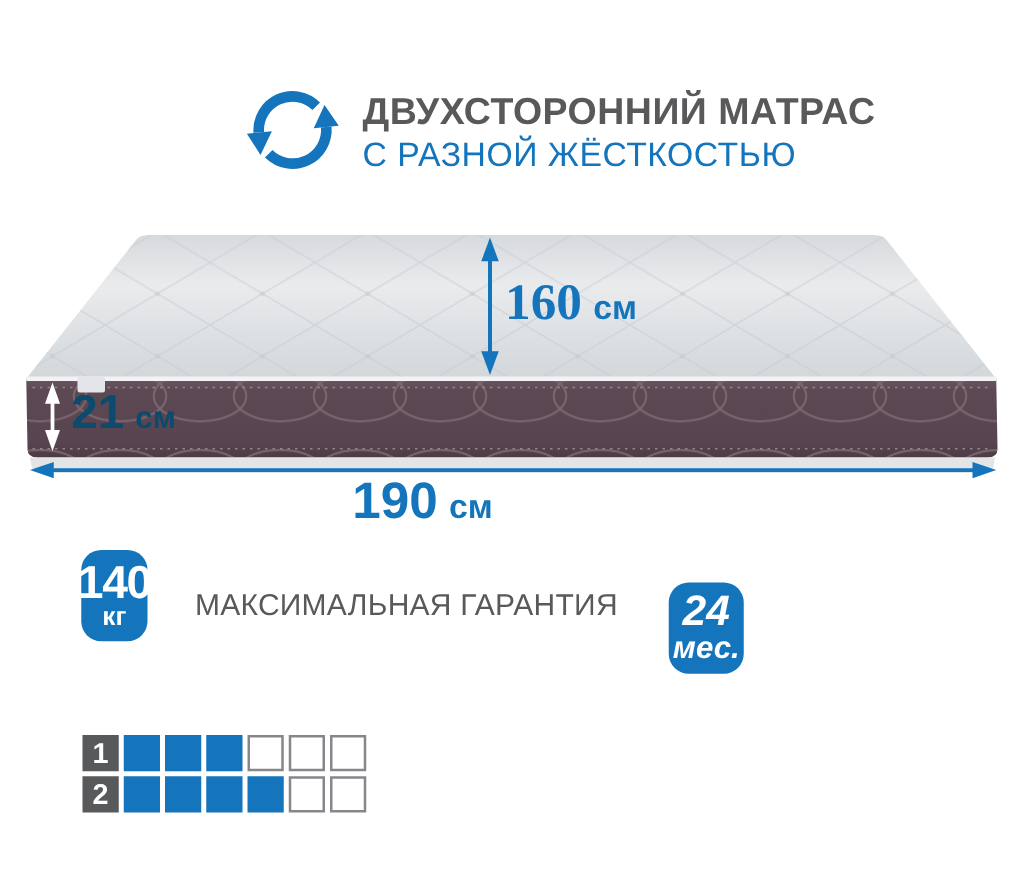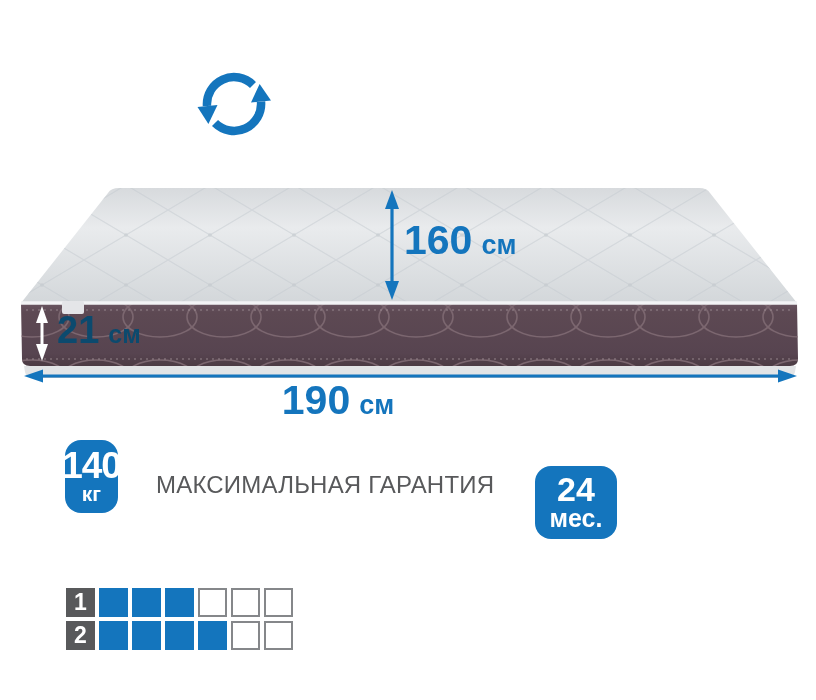--- a/index.html
+++ b/index.html
@@ -13,33 +13,33 @@
   .hdr-title { font-size:30px; font-weight:bold; color:var(--gray); letter-spacing:0.4px; line-height:34px; white-space:nowrap; }
   .hdr-sub   { font-size:27px; font-weight:normal; color:var(--blue); letter-spacing:0.4px; line-height:30px; margin-top:2px; white-space:nowrap; }
 
   
   .mattress-svg { position:absolute; left:0; top:160px; width:816px; height:270px; }
 
   .dim { position:absolute; white-space:nowrap; }
   .dim .num  { font-weight:bold; }
   .dim .unit { font-weight:bold; margin-left:9px; }
   .dim-160 { left:404px; top:217px; color:var(--blue); }
-  .dim-160 .num { font-size:41px; } .dim-160 .unit { font-size:27px; }
+  .dim-160 .num { font-size:41px;font-family:Liberation Serif, serif; } .dim-160 .unit { font-size:27px; }
   .dim-21  { left:57px; top:309px; color:#0c4a6e; z-index:3; }
   .dim-21 .num { font-size:38px; } .dim-21 .unit { font-size:25px; }
   .dim-190 { left:0; top:377px; width:676px; text-align:center; color:var(--blue); }
   .dim-190 .num { font-size:41px; } .dim-190 .unit { font-size:27px; }
 
   
   .badge { position:absolute; background:var(--blue); border-radius:16px; color:#fff;
            display:flex; flex-direction:column; align-items:center; justify-content:center; }
   .badge-load { left:65px; top:440px; width:53px; height:73px; }
   .badge-load .b-val { font-size:37px; font-weight:bold; line-height:34px; letter-spacing:-1px; }
   .badge-load .b-unit { font-size:21px; font-weight:bold; line-height:22px; }
-  .badge-warranty { left:535px; top:466px; width:82px; height:73px; }
+  .badge-warranty { left:535px; top:466px; width:60px; height:73px;font-style:italic; }
   .badge-warranty .b-val { font-size:34px; font-weight:bold; line-height:31px; }
   .badge-warranty .b-unit { font-size:25px; font-weight:bold; line-height:26px; }
 
   .badge-label { position:absolute; color:var(--gray); font-size:24px; line-height:33px; letter-spacing:0.2px; }
   .label-load { left:156px; top:468px; }
   .label-warranty { left:629px; top:486px; }
 
   
   .firmness { position:absolute; left:66px; top:588px; display:flex; }
   .f-rows { display:flex; flex-direction:column; gap:4px; }
@@ -61,20 +61,24 @@
     <g fill="none" stroke="#1475BD" stroke-width="8.5">
       <path d="M 61 25 A 27 27 0 0 0 15 46"></path>
       <path d="M 23 63 A 27 27 0 0 0 69 41.6"></path>
     </g>
     <g fill="#1475BD" stroke="none">
       <polygon points="16.4,64 25.5,45 5.5,47"></polygon>
       <polygon points="67.6,24 59,42.5 79,40.5"></polygon>
     </g>
   </svg>
 
+  <div class="hdr-text">
+    <div class="hdr-title">ДВУХСТОРОННИЙ МАТРАС</div>
+    <div class="hdr-sub">С РАЗНОЙ ЖЁСТКОСТЬЮ</div>
+  </div>
 
   <svg class="mattress-svg" viewBox="0 0 816 270">
     <defs>
       <linearGradient id="topGrad" x1="0" y1="0" x2="0" y2="1">
         <stop offset="0%" stop-color="#d7dadd"></stop>
         <stop offset="35%" stop-color="#e9ebed"></stop>
         <stop offset="100%" stop-color="#d3d7da"></stop>
       </linearGradient>
       <linearGradient id="sideGrad" x1="0" y1="0" x2="0" y2="1">
         <stop offset="0%" stop-color="#6a5662"></stop>

